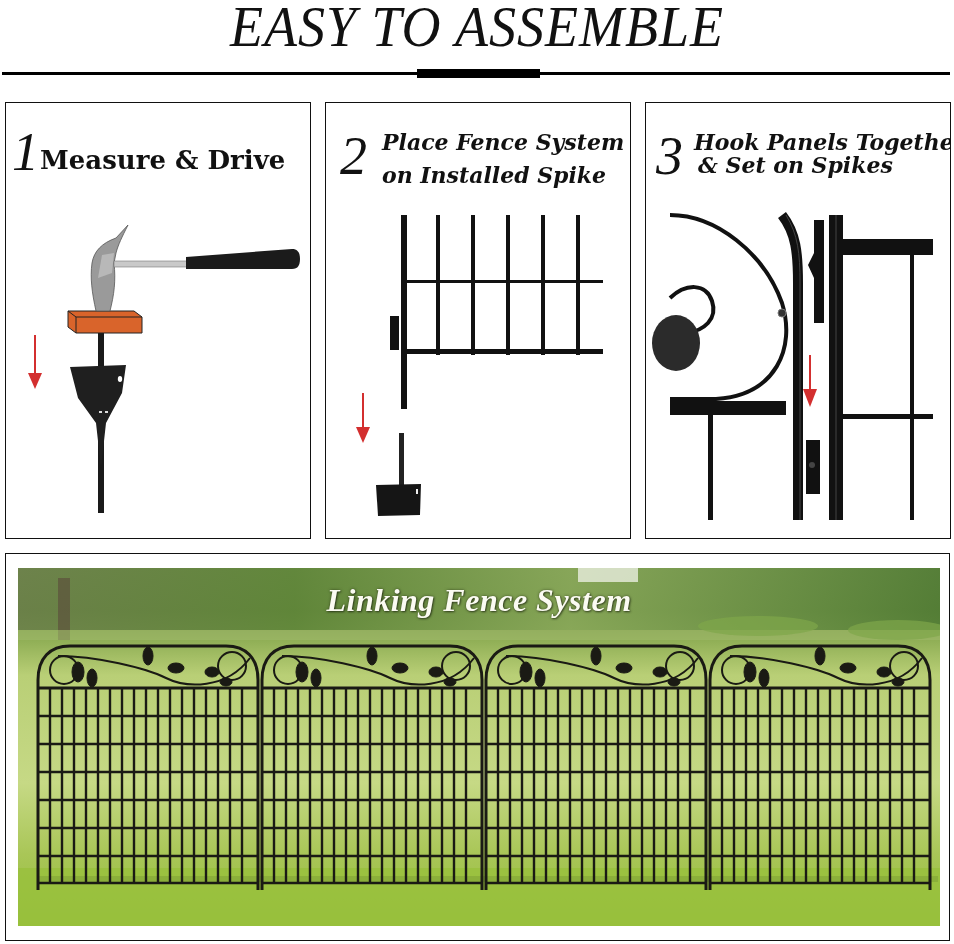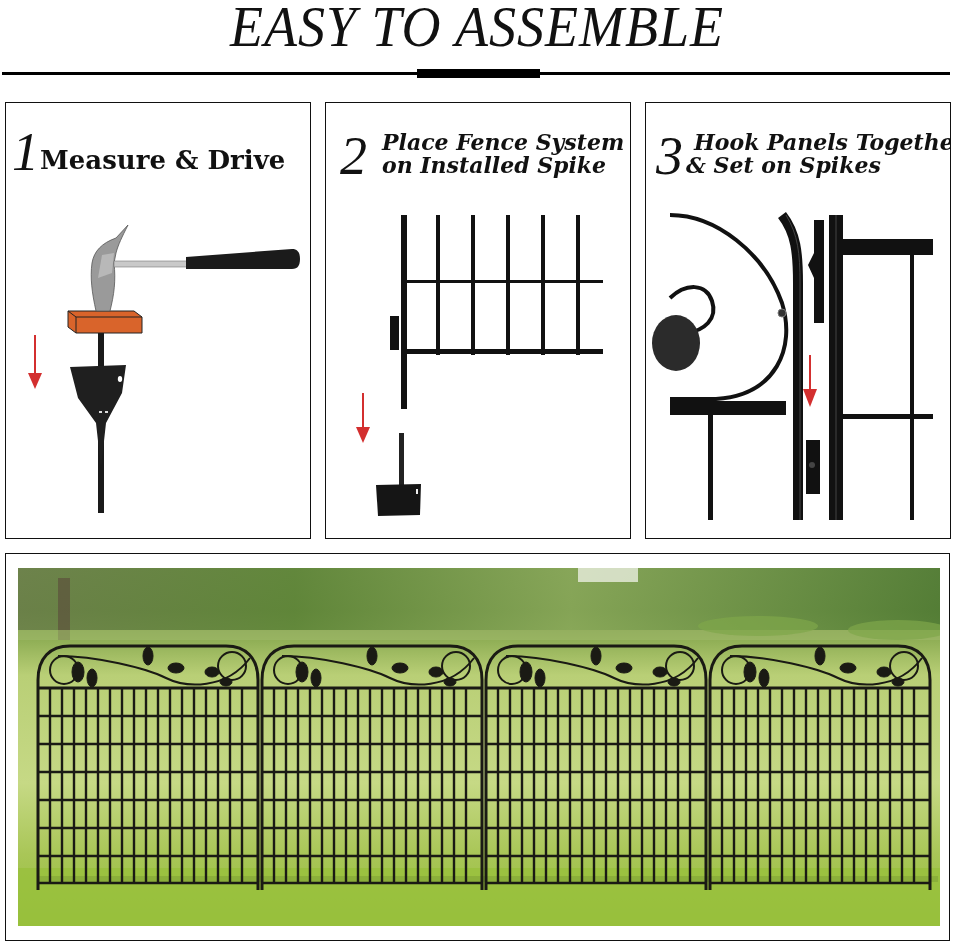--- a/index.html
+++ b/index.html
@@ -89,21 +89,21 @@
 
     <path d="M50 382 L95 381 L94 412 L52 413 Z" fill="#151515"></path>
     <rect x="90" y="386" width="2" height="5" fill="#eee"></rect>
 
     <line x1="37" y1="290" x2="37" y2="330" stroke="#d32f2f" stroke-width="2"></line>
     <path d="M30 324 L37 340 L44 324 Z" fill="#d32f2f"></path>
   </svg>
   <div class="step-head">
     <span class="step-num" style="left:14px; top:6px;">2</span>
     <span class="step-text italic" style="left:56px; top:8px;">Place Fence System</span>
-    <span class="step-text italic" style="left:56px; top:31px;">on Installed Spike</span>
+    <span class="step-text italic" style="left:56px; top:41px;">on Installed Spike</span>
   </div>
 </div>
 
 <div class="step-box s3">
   <svg class="step-art" viewBox="0 0 304 435">
 
     <path d="M24 112 C70 112 118 150 136 200 C150 245 130 292 70 296 L24 296" fill="none" stroke="#111" stroke-width="4"></path>
     <path d="M24 195 C40 180 60 180 66 198 C72 216 58 228 40 230" fill="none" stroke="#111" stroke-width="4"></path>
     <ellipse cx="30" cy="240" rx="24" ry="28" fill="#2b2b2b"></ellipse>
     <circle cx="136" cy="210" r="4" fill="#333" stroke="#777" stroke-width="1"></circle>
@@ -125,21 +125,21 @@
     <rect x="197" y="136" width="90" height="16" fill="#111"></rect>
     <rect x="197" y="311" width="90" height="5" fill="#111"></rect>
     <rect x="264" y="142" width="4" height="275" fill="#111"></rect>
 
     <line x1="164" y1="252" x2="164" y2="290" stroke="#d32f2f" stroke-width="2"></line>
     <path d="M157 286 L164 304 L171 286 Z" fill="#d32f2f"></path>
   </svg>
   <div class="step-head">
     <span class="step-num" style="left:10px; top:6px;">3</span>
     <span class="step-text italic" style="left:48px; top:8px;">Hook Panels Together</span>
-    <span class="step-text italic" style="left:40px; top:31px;">&amp; Set on Spikes</span>
+    <span class="step-text italic" style="left:52px; top:31px;">&amp; Set on Spikes</span>
   </div>
 </div>
 
 <div class="bottom-box">
   <div class="photo">
     <svg width="922" height="358" viewBox="0 0 922 358">
       <defs>
         <linearGradient id="bg" x1="0" y1="0" x2="0" y2="1">
           <stop offset="0" stop-color="#7f9a54"></stop>
           <stop offset="0.12" stop-color="#6e8e3e"></stop>
@@ -338,14 +338,15 @@
               <line x1="2" y1="176" x2="222" y2="176"></line>
             <line x1="2" y1="204" x2="222" y2="204"></line>
               <line x1="2" y1="232" x2="222" y2="232"></line>
             <line x1="2" y1="260" x2="222" y2="260"></line>
               <line x1="2" y1="288" x2="222" y2="288"></line>
             <line x1="2" y1="315" x2="222" y2="315"></line>
           </g>
         </g>
       </g>
     </svg>
+    <div class="photo-caption">Linking Fence System</div>
   </div>
 </div>
 
 </body></html>

